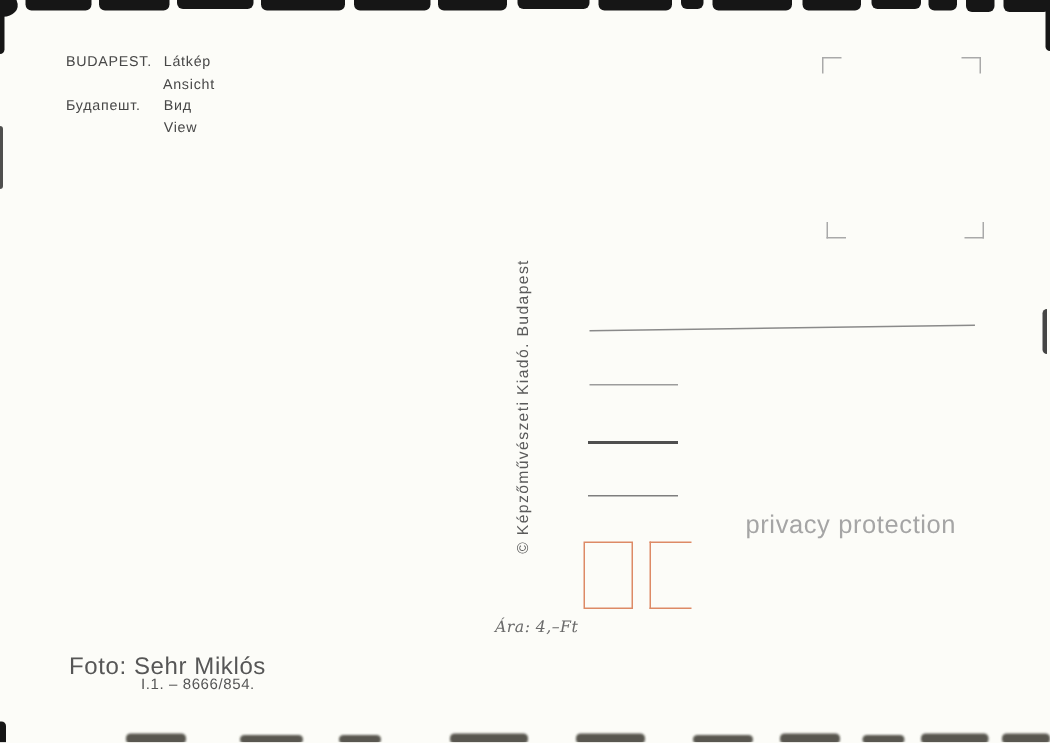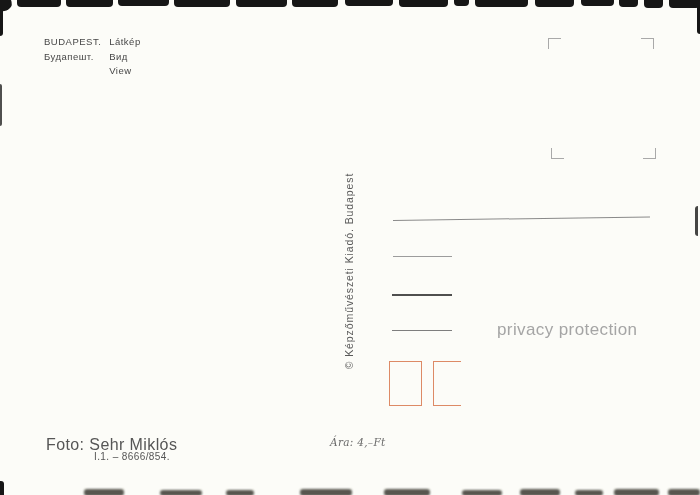--- a/index.html
+++ b/index.html
@@ -50,27 +50,27 @@
 
   
   .stampbox { position:absolute; top:361px; height:43px;
               border:1.5px solid var(--stamp-box-accent,#dd8a66); }
   .stampbox.b1 { left:389px; width:31px; }
   .stampbox.b2 { left:433px; width:27px; border-right:none; }
 
   
   .wm { position:absolute; font-size:17px; letter-spacing:0.4px;
         color:var(--watermark-gray,#a5a5a5); }
-  .wm.l1 { left:497px; top:320px; }
+  .wm.l1 { left:497px; top:340px; }
   .wm.l2 { left:522px; top:351px; }
 
   
   .photo  { left:46px; top:436px; font-size:16px; letter-spacing:0.4px; color:#565656; }
   .serial { left:46px; top:451px; font-size:10px; letter-spacing:0.4px; color:#565656;margin-left:48px; }
-  .price  { left:330px; top:436px; font-size:10.5px; font-style:italic;
+  .price  { left:330px; top:412px; font-size:10.5px; font-style:italic;
             font-family:"DejaVu Serif", serif; color:#6a6a6a; letter-spacing:0.3px; }
 </style>
 </head>
 <body>
 
 <div class="card">
 
   <svg class="torn-top" width="700" height="15" viewBox="0 0 700 15">
     <g fill="#161616">
       <path d="M0,0 h11 q2,5 -1,8 q-4,4 -10,3 Z"></path>
@@ -95,20 +95,24 @@
   <div class="edge-sliver edge-l1"></div>
   <div class="edge-sliver edge-l2"></div>
   <div class="edge-sliver edge-l3"></div>
   <div class="edge-sliver edge-r1"></div>
   <div class="edge-sliver edge-r2"></div>
 
   <div class="abs header">
     <div>
       <span class="c1">BUDAPEST.</span>
       <span>Látkép</span>
+    </div>
+    <div>
+      <span class="c1"></span>
+      <span>Ansicht</span>
     </div>
     <div>
       <span class="c1">Будапешт.</span>
       <span>Вид</span>
     </div>
     <div>
       <span class="c1"></span>
       <span>View</span>
     </div>
   </div>

